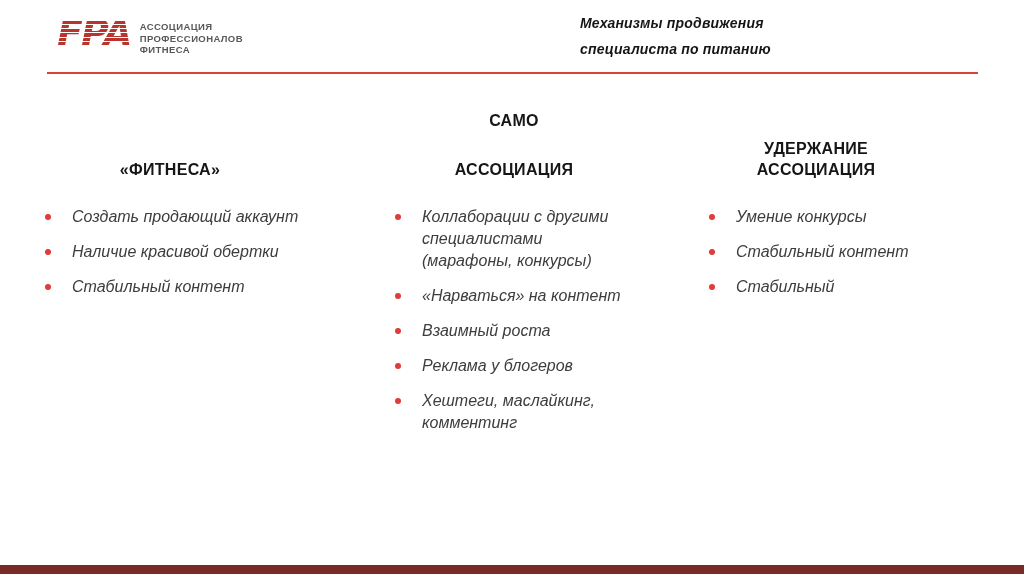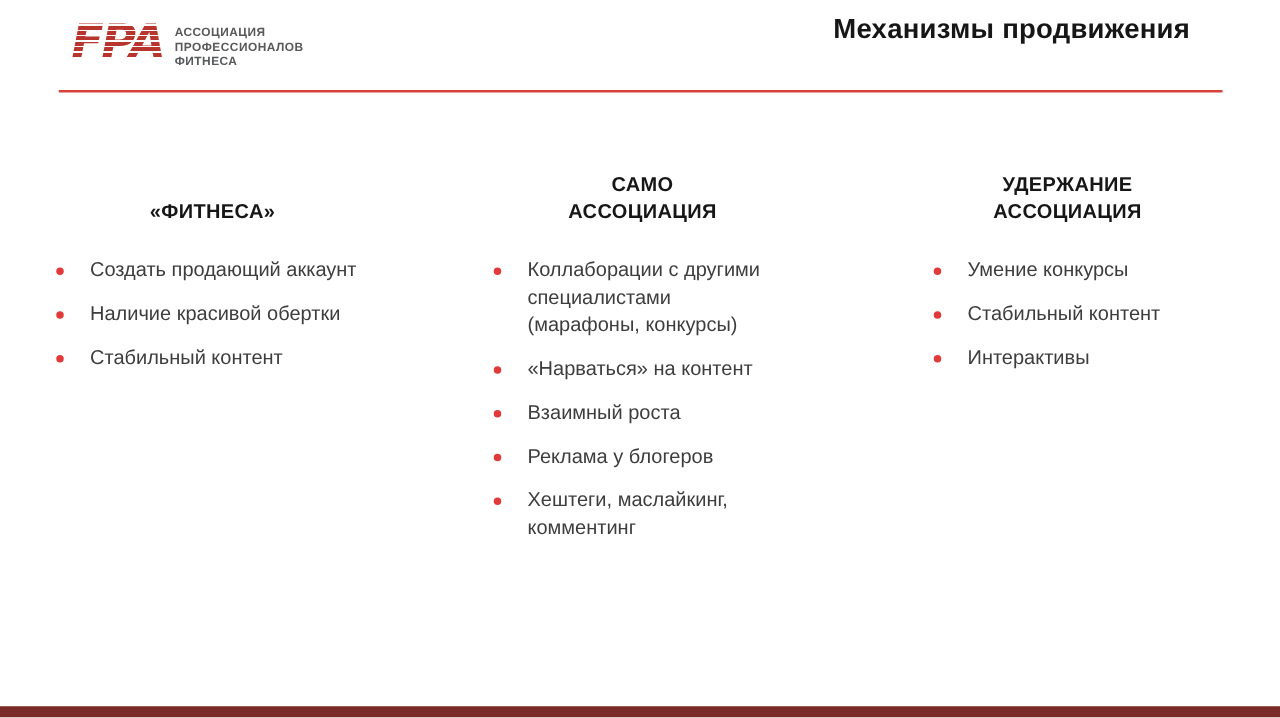--- a/index.html
+++ b/index.html
@@ -21,53 +21,53 @@
     background:repeating-linear-gradient(to bottom,
       transparent 0px,transparent 3.1px,#ffffff 3.1px,#ffffff 4.3px);
   }
   .logo-org{
     margin-left:9px;margin-top:9px;
     font-size:9.5px;font-weight:bold;line-height:11.5px;
     letter-spacing:.4px;color:var(--org_gray);text-transform:uppercase;
   }
   .title{
     position:absolute;left:580px;top:10px;width:372px;
-    text-align:right;font-weight:bold;font-size:22px;line-height:26px;
-    color:var(--header_black);letter-spacing:.2px;
+    text-align:left;font-weight:bold;font-size:14px;line-height:26px;
+    color:var(--header_black);letter-spacing:.2px;font-style:italic;
   }
   .rule{
     position:absolute;left:47px;top:72px;width:931px;height:2px;
     background:var(--accent_red);
   }
 
   
   .col{position:absolute;top:132px;}
   .col1{left:40px;width:305px;}
   .col2{left:390px;width:288px;}
-  .col3{left:742px;width:272px;}
+  .col3{left:704px;width:272px;}
   .col-header{
     margin:0;display:flex;flex-direction:column;justify-content:flex-end;
     height:48px;margin-bottom:26px;text-align:center;
     font-size:16px;font-weight:bold;line-height:21px;
     color:var(--header_black);letter-spacing:.3px;
   }
   .col1 .col-header{width:260px;}
-  .col2 .col-header{width:248px;}
+  .col2 .col-header{width:248px;gap:28px;}
   .col3 .col-header{width:224px;}
   .items{list-style:none;margin:0;padding:0;}
   .item{
     position:relative;padding-left:32px;margin-bottom:13px;
     font-size:16px;line-height:22px;color:var(--text_dark);
   }
   .item::before{
     content:"";position:absolute;left:5px;top:8px;
     width:6px;height:6px;border-radius:50%;
     background:var(--bullet_red);
   }
-  .item-text{white-space:pre-line;}
+  .item-text{white-space:pre-line;font-style:italic;}
 
   
   .footer-bar{
     position:absolute;left:0;right:0;bottom:0;height:9px;
     background:var(--footer_maroon);
   }
 </style>
 </head>
 <body>
 
@@ -80,20 +80,21 @@
     </span>
     <span class="logo-org">
       <span>АССОЦИАЦИЯ</span><br>
       <span>ПРОФЕССИОНАЛОВ</span><br>
       <span>ФИТНЕСА</span>
     </span>
   </div>
 
   <div class="title">
     <div>Механизмы продвижения</div>
+    <div>специалиста по питанию</div>
   </div>
 
   <div class="rule"></div>
 
   <section class="col col1">
     <h2 class="col-header">
       <span>«ФИТНЕСА»</span>
     </h2>
     <ul class="items">
       <li class="item"><span class="item-text">Создать продающий аккаунт</span></li>
@@ -120,18 +121,18 @@
   </section>
 
   <section class="col col3">
     <h2 class="col-header">
       <span>УДЕРЖАНИЕ</span>
       <span>АССОЦИАЦИЯ</span>
     </h2>
     <ul class="items">
       <li class="item"><span class="item-text">Умение конкурсы</span></li>
       <li class="item"><span class="item-text">Стабильный контент</span></li>
-      <li class="item"><span class="item-text">Интерактивы</span></li>
+      <li class="item"><span class="item-text">Стабильный</span></li>
     </ul>
   </section>
 
   <div class="footer-bar"></div>
 </div>
 
 </body></html>

